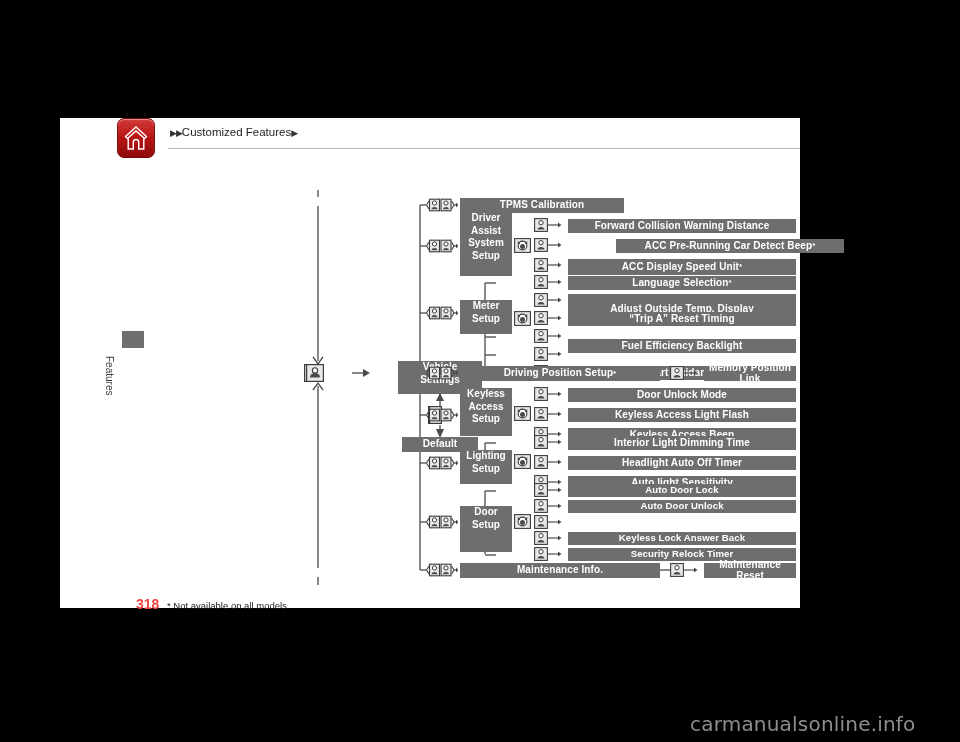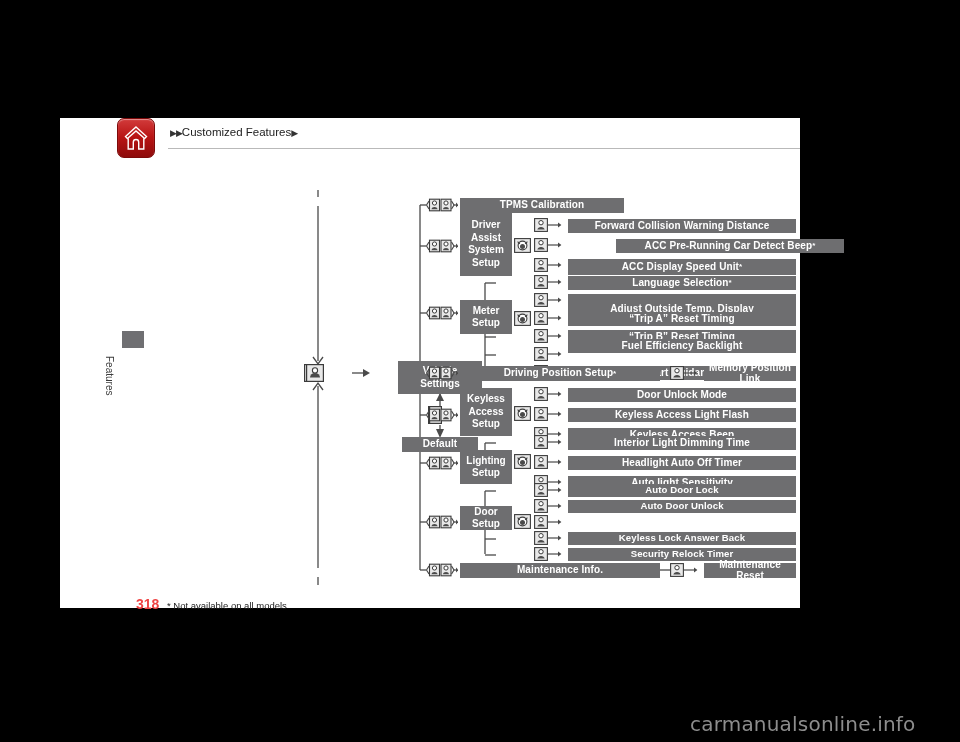--- a/index.html
+++ b/index.html
@@ -32,21 +32,21 @@
   
   #diagram{position:absolute;left:0;top:0;width:740px;height:490px;}
   #diagram svg{position:absolute;left:0;top:0;}
 
   
   .bar{position:absolute;background:#6e6e70;color:#fff;font-size:10px;font-weight:bold;
        display:flex;align-items:center;justify-content:center;text-align:center;
        letter-spacing:.1px;line-height:1.05;}
   .bar.small{font-size:9.6px;}
   .box{position:absolute;background:#6e6e70;color:#fff;font-size:10px;font-weight:bold;
-       display:flex;flex-direction:column;align-items:center;justify-content:center;
+       display:flex;flex-direction:column;align-items:center;justify-content:flex-start;
        text-align:center;line-height:1.25;}
   .bar sup,.box sup{font-size:8px;line-height:0;vertical-align:super;font-weight:bold;}
 
   
   .ico{position:absolute;display:flex;align-items:center;}
   .ico svg{display:block;}
 </style>
 </head>
 <body>
 
@@ -415,24 +415,20 @@
         <sup>*</sup>
     </div>
     <div class="bar" style="left:508px;top:176px;width:228px;height:31px;">
       <span>Adjust Outside Temp. Display</span>
         <sup></sup>
     </div>
     <div class="bar" style="left:508px;top:194px;width:228px;height:14px;">
       <span>“Trip A” Reset Timing</span>
         <sup></sup>
     </div>
-    <div class="bar" style="left:508px;top:212px;width:228px;height:14px;">
-      <span>“Trip B” Reset Timing</span>
-        <sup></sup>
-    </div>
     <div class="bar" style="left:508px;top:221px;width:228px;height:14px;">
       <span>Fuel Efficiency Backlight</span>
         <sup></sup>
     </div>
     <div class="bar" style="left:508px;top:248px;width:228px;height:14px;">
       <span>Keyless Start Guidance Screens</span>
         <sup></sup>
     </div>
 
     <div class="bar" style="left:400px;top:248px;width:200px;height:15px;">
@@ -544,21 +540,21 @@
     <div class="bar" style="left:508px;top:318px;width:228px;height:14px;">
       <span>Interior Light Dimming Time</span>
     </div>
     <div class="bar" style="left:508px;top:338px;width:228px;height:14px;">
       <span>Headlight Auto Off Timer</span>
     </div>
     <div class="bar" style="left:508px;top:358px;width:228px;height:14px;">
       <span>Auto light Sensitivity</span>
     </div>
 
-    <div class="box" style="left:400px;top:388px;width:52px;height:24px;">
+    <div class="box" style="left:400px;top:388px;width:52px;height:46px;">
       <span>Door</span>
       <span>Setup</span>
     </div>
     <div class="ico knob-ico" style="left:454px;top:396px;">
 <svg width="17" height="15" viewBox="0 0 17 15">
   <rect x="0.6" y="0.6" width="15.8" height="13.8" fill="#e8e8e8" stroke="#3b3b3b" stroke-width="1.1"></rect>
   <circle cx="8.5" cy="7.5" r="4.4" fill="#fff" stroke="#3b3b3b" stroke-width="1.1"></circle>
   <circle cx="8.5" cy="8.4" r="2.5" fill="#4a4a4a"></circle>
   <path d="M3.6 3.6 L5.8 5.8 M13.4 3.6 L11.2 5.8" stroke="#3b3b3b" stroke-width="1.1"></path>
 </svg>

